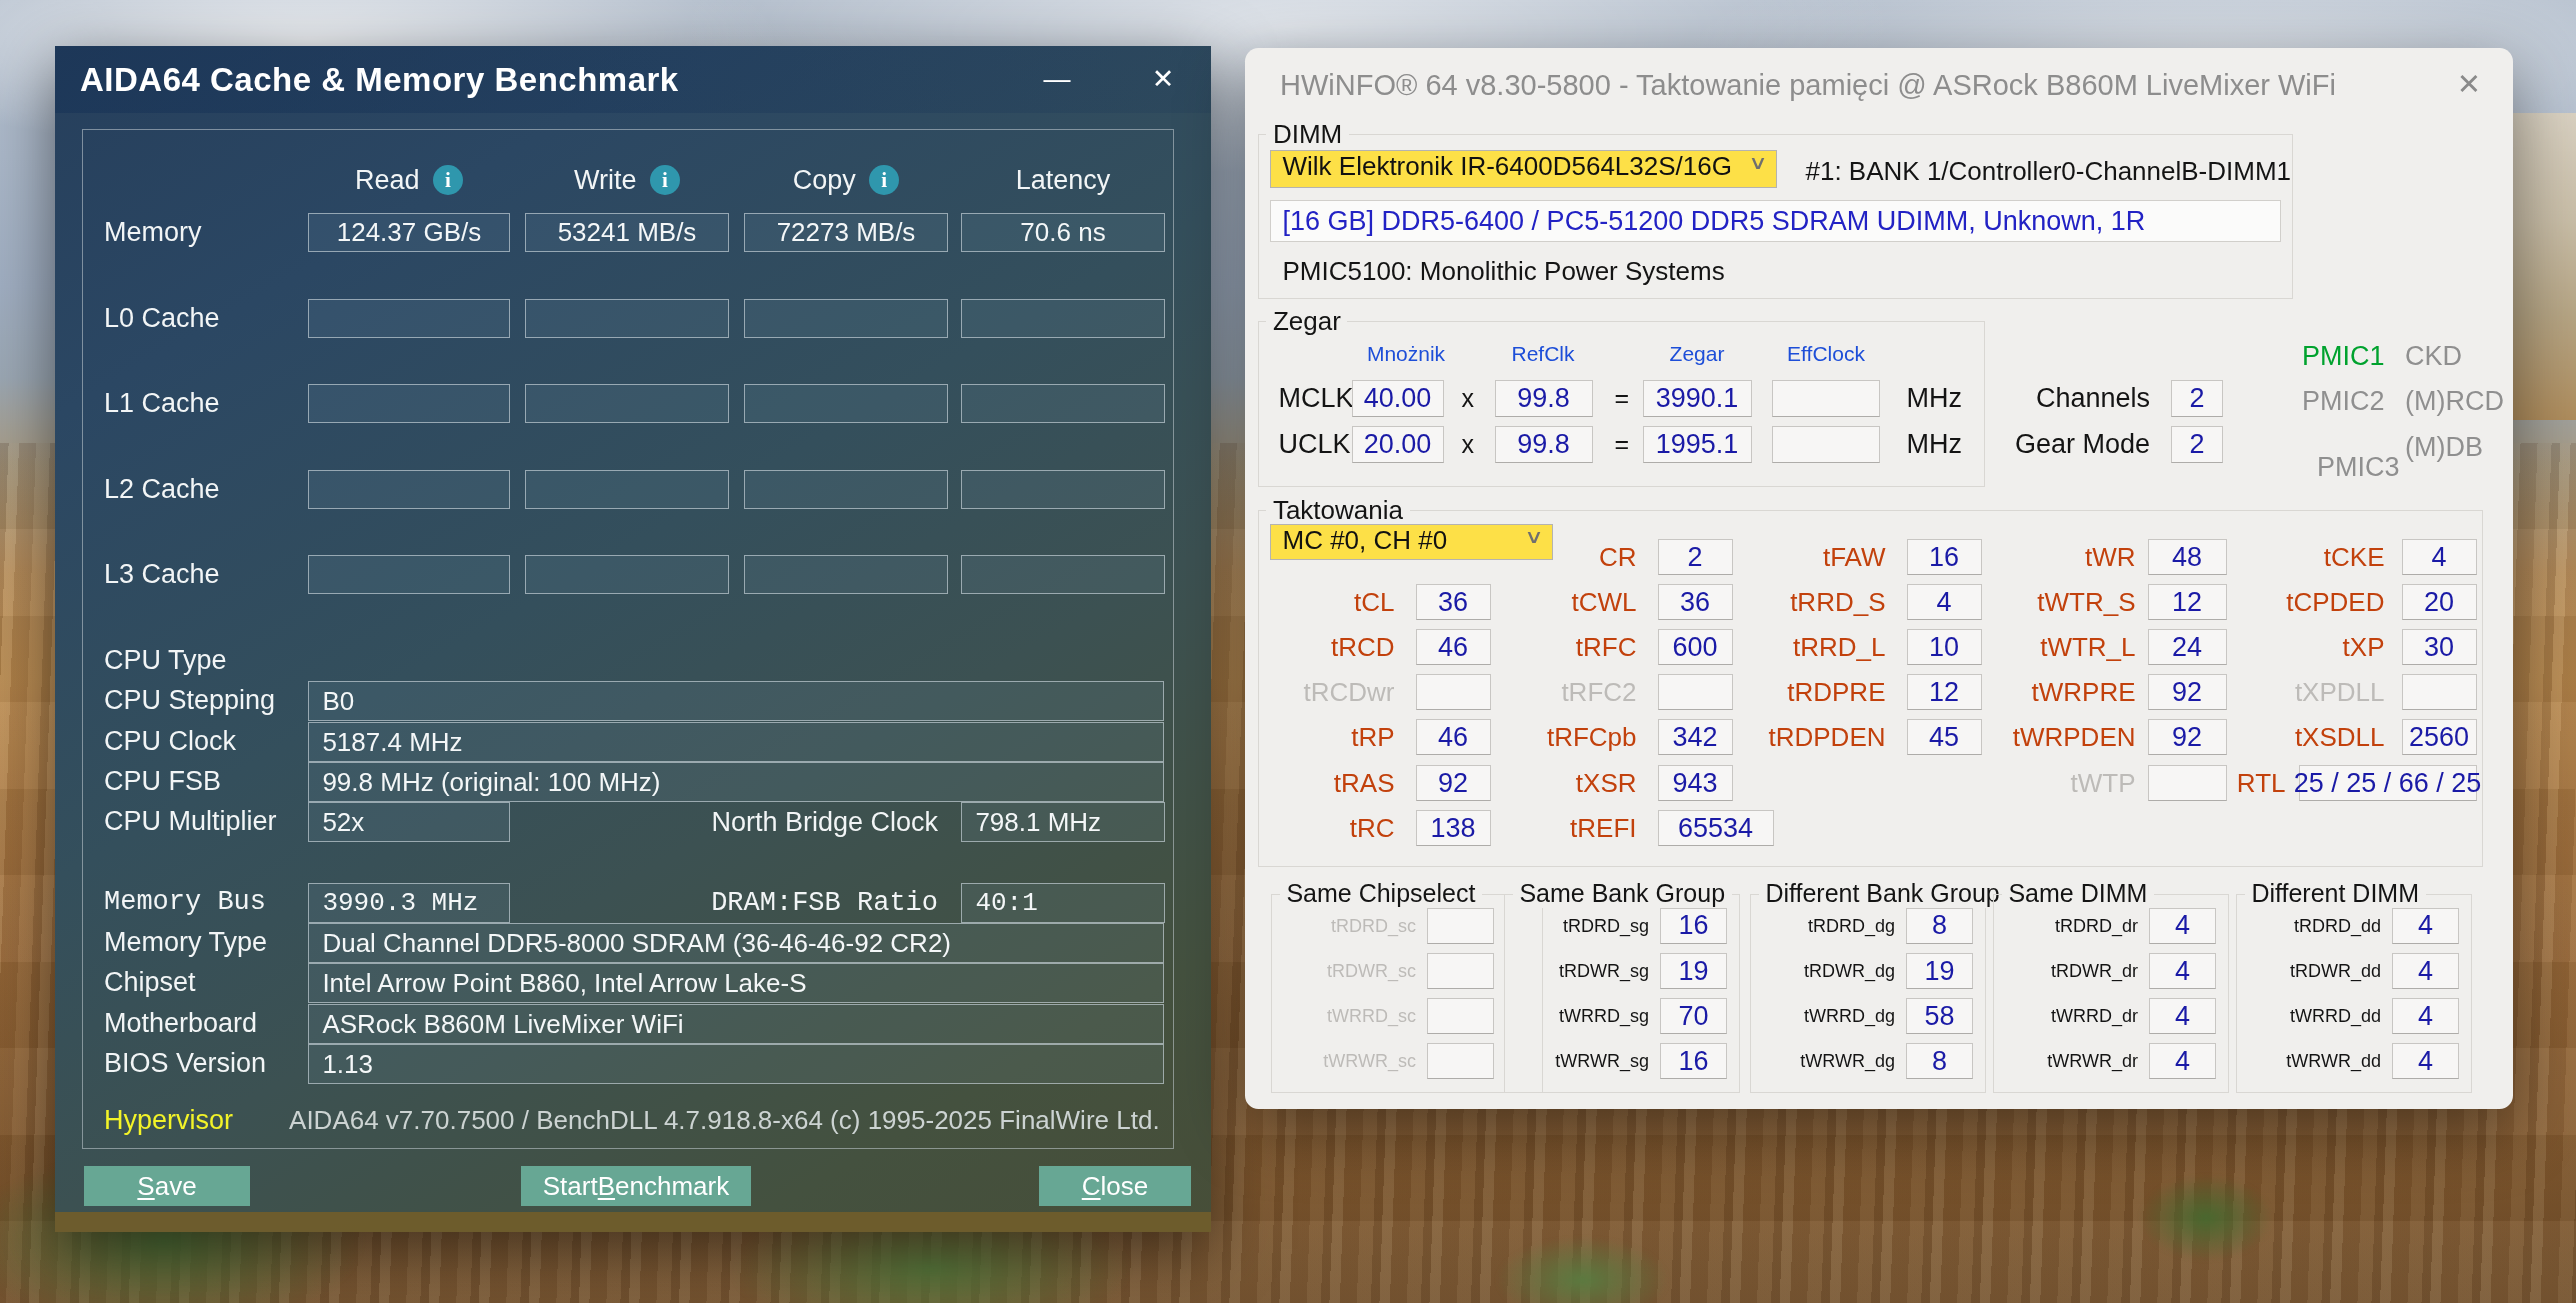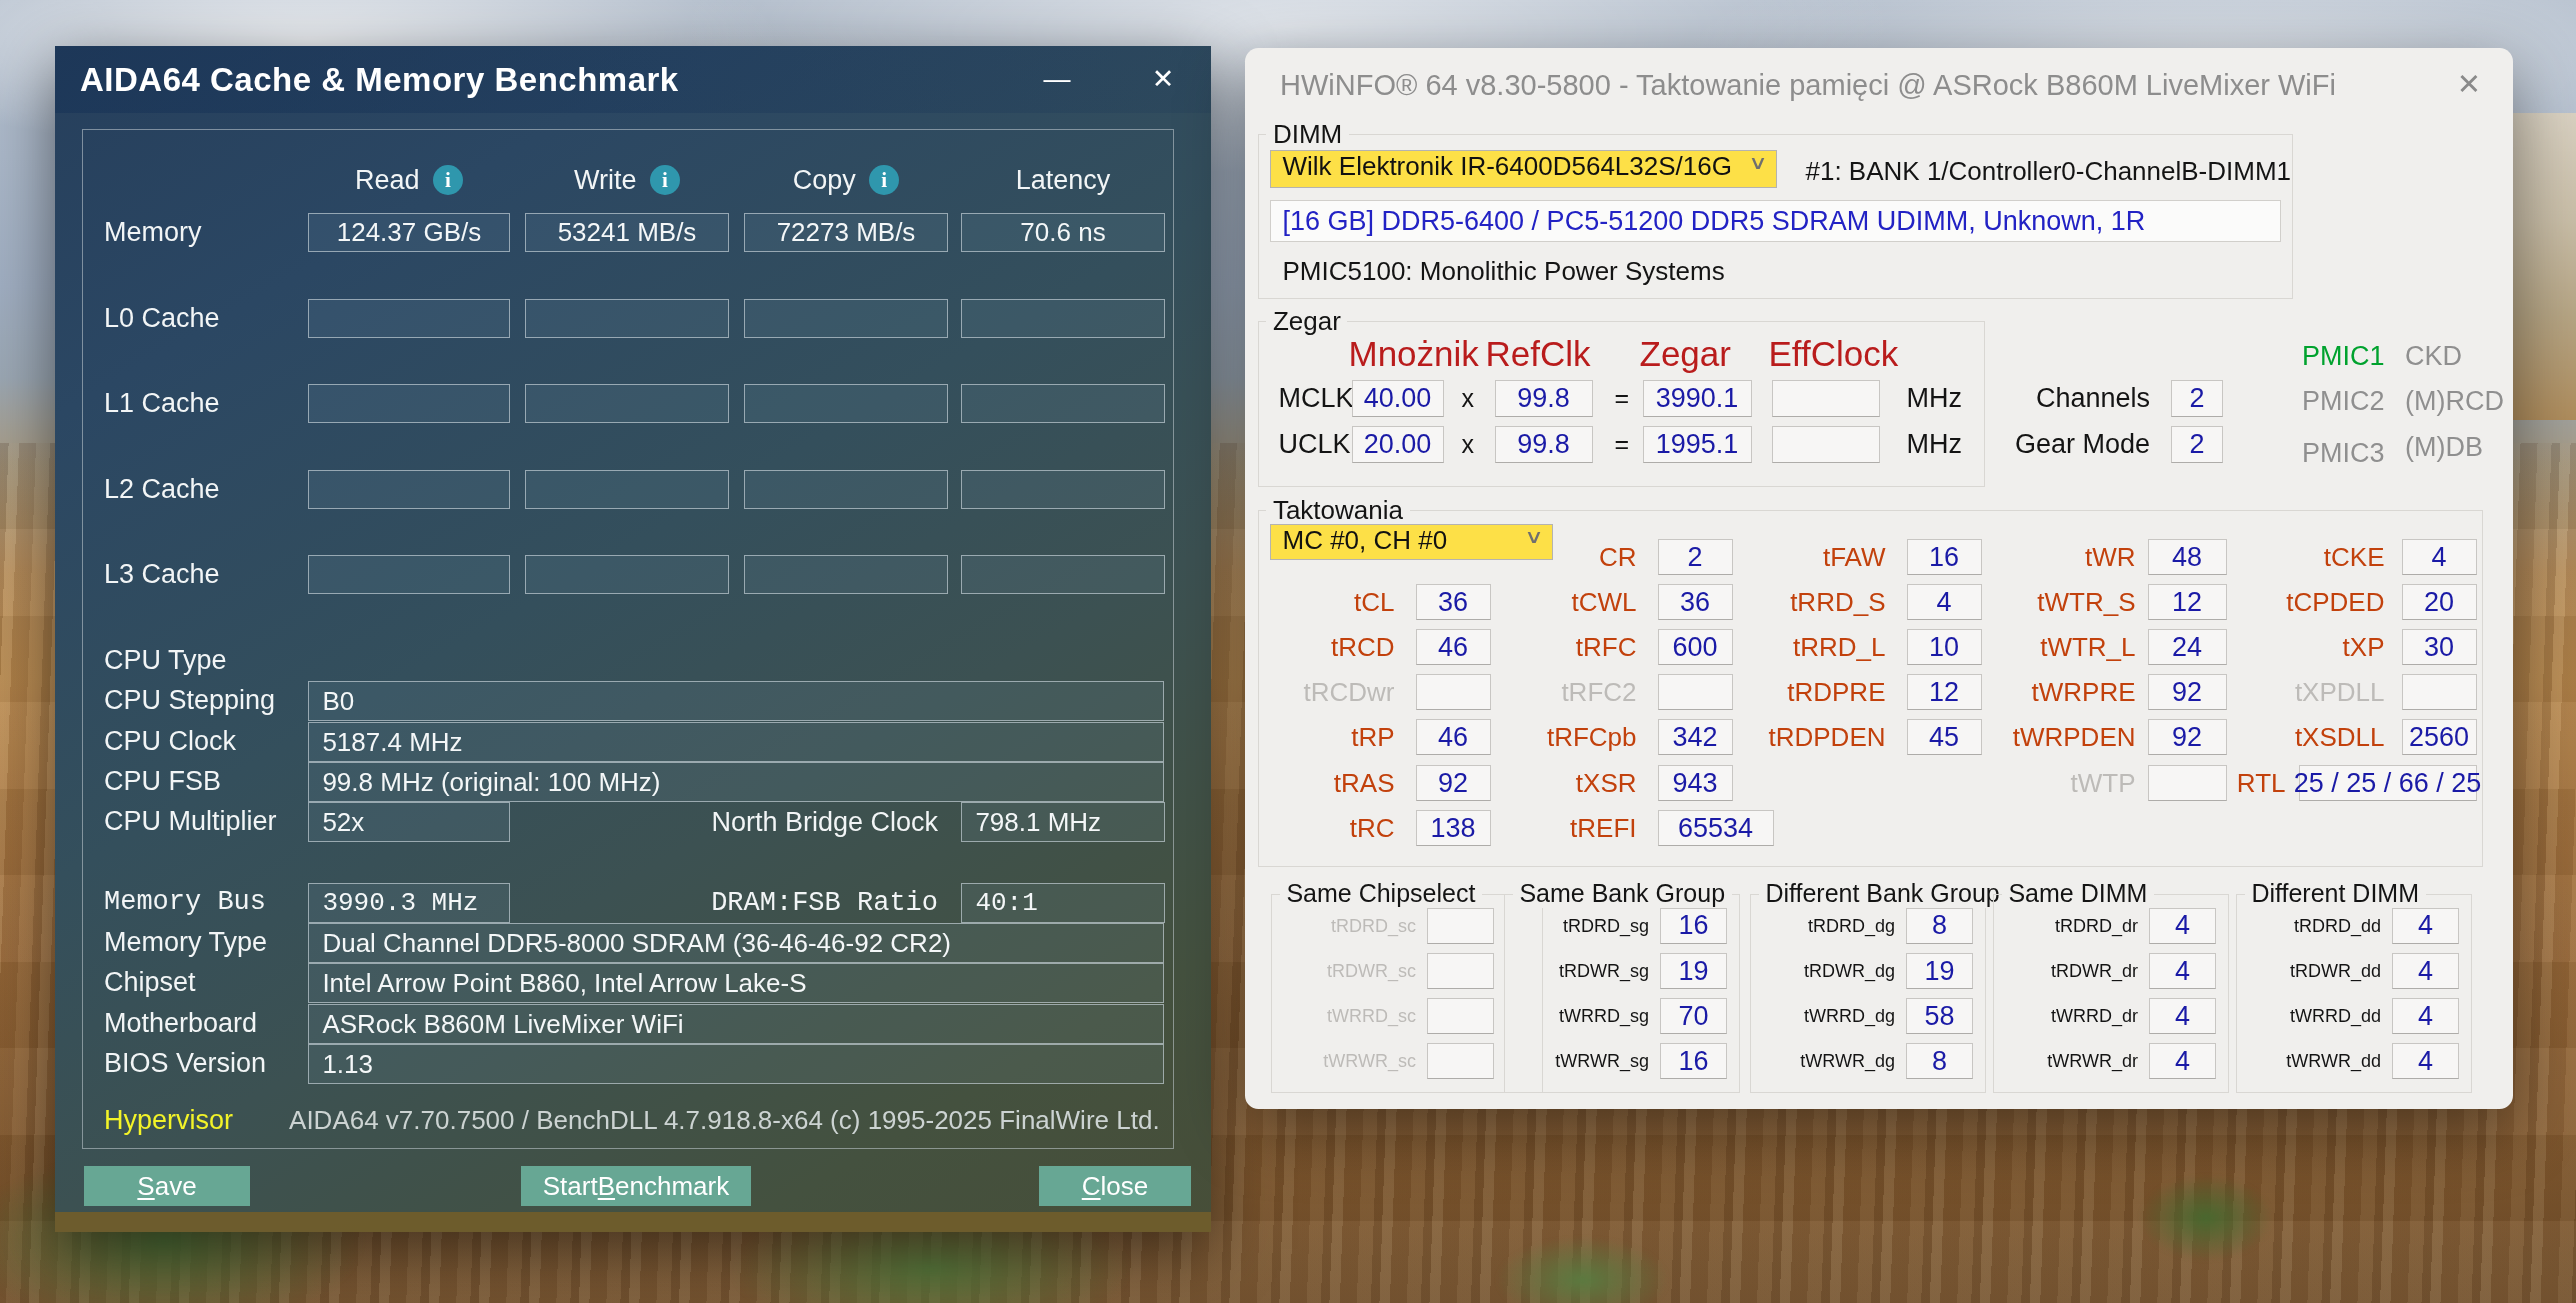--- a/index.html
+++ b/index.html
@@ -87,21 +87,21 @@
 
   .hw-text{position:absolute;font-size:26px;color:#141414;white-space:nowrap;}
   .hw-bluebox{position:absolute;background:#fbfbfa;border:1px solid #d1cfcb;box-sizing:border-box;
     display:flex;align-items:center;padding:0 11.5px;font-size:27px;color:#2222c4;white-space:nowrap;}
 
   .fld{position:absolute;height:37px;box-sizing:border-box;background:#f7f6f5;
     border:1px solid #c8c6c3;border-bottom-color:#aeaca9;
     display:flex;align-items:center;justify-content:center;
     font-size:27px;color:#1a1aa6;white-space:nowrap;}
   .zlab{position:absolute;height:37px;line-height:37px;font-size:27px;color:#141414;white-space:nowrap;}
-  .zhead{position:absolute;top:17.3px;height:29px;line-height:29px;font-size:35px;color:#b91c1c;}
+  .zhead{position:absolute;top:17.3px;height:29px;line-height:29px;text-align:center;font-size:21px;color:#1d4ed8;}
   .zsym{position:absolute;height:37px;line-height:37px;font-size:25px;color:#141414;}
 
   .pmic-name{position:absolute;left:1057px;width:92px;font-size:27px;color:#8f8f8f;white-space:nowrap;}
   .pmic-type{position:absolute;left:1160px;font-size:27px;color:#8f8f8f;white-space:nowrap;}
   .pmic-green{color:#00a22e;}
   .chan-lab{position:absolute;left:748px;width:157px;text-align:right;height:37px;line-height:37px;font-size:27px;color:#141414;white-space:nowrap;}
 
   .tlab{position:absolute;height:36px;line-height:36px;text-align:right;font-size:26px;color:#c2410c;white-space:nowrap;}
   .tbox{position:absolute;height:36px;}
   .dis{color:#bdbbb8 !important;}
@@ -308,21 +308,21 @@
 
   <span class="chan-lab" style="top:332px;">Channels</span>
   <div class="fld" style="left:926px;top:332px;width:52px;">2</div>
   <span class="chan-lab" style="top:378px;">Gear Mode</span>
   <div class="fld" style="left:926px;top:378px;width:52px;">2</div>
 
   <span class="pmic-name pmic-green" style="top:293px;">PMIC1</span>
   <span class="pmic-type" style="top:293px;">CKD</span>
   <span class="pmic-name" style="top:338px;">PMIC2</span>
   <span class="pmic-type" style="top:338px;">(M)RCD</span>
-  <span class="pmic-name" style="top:390px;">PMIC3</span>
+  <span class="pmic-name" style="top:404px;margin-left:15px;">PMIC3</span>
   <span class="pmic-type" style="top:384px;">(M)DB</span>
 
   <div class="grp" style="left:12.5px;top:462px;width:1225px;height:357px;">
     <span class="grp-label">Taktowania</span>
     <div class="hw-select" style="left:11.5px;top:12.5px;width:283px;height:36px;">
       <span>MC #0, CH #0</span>
       <span class="chev">∨</span>
     </div>
 
     <span class="tlab t1l r1">tCL</span>

